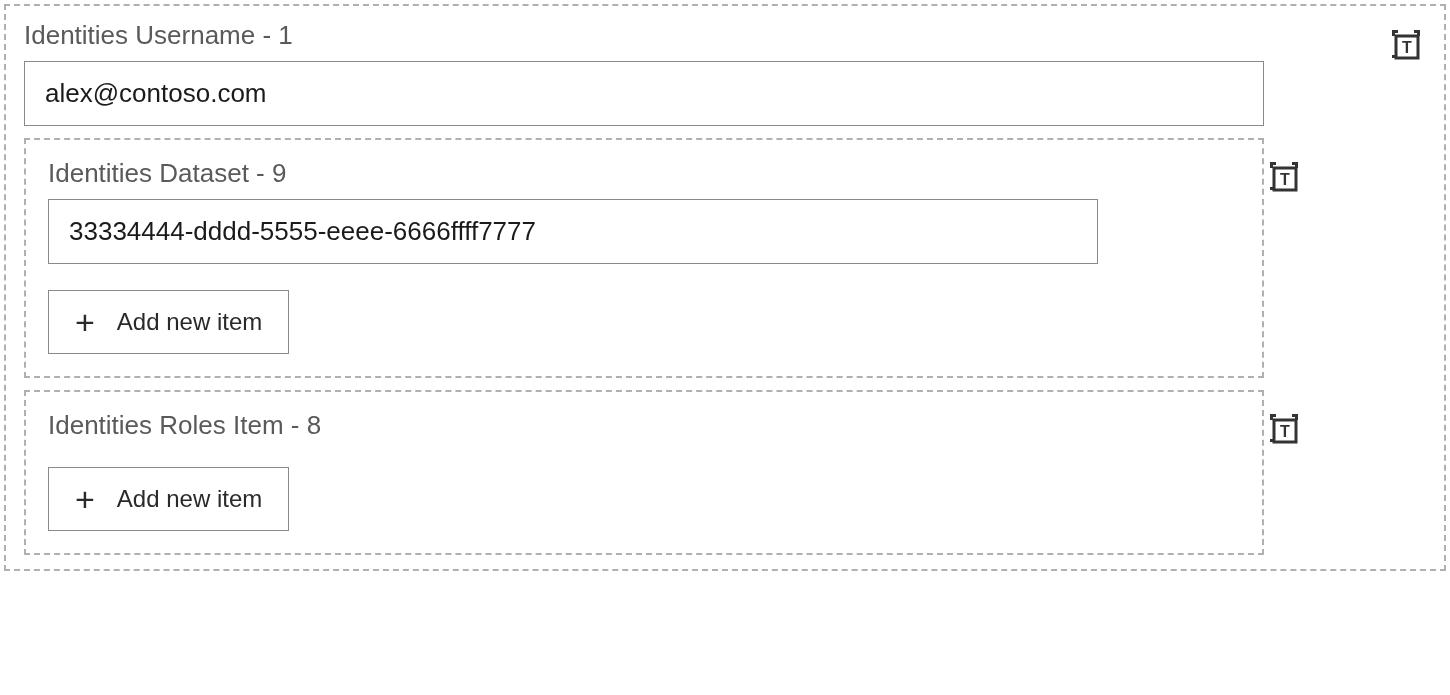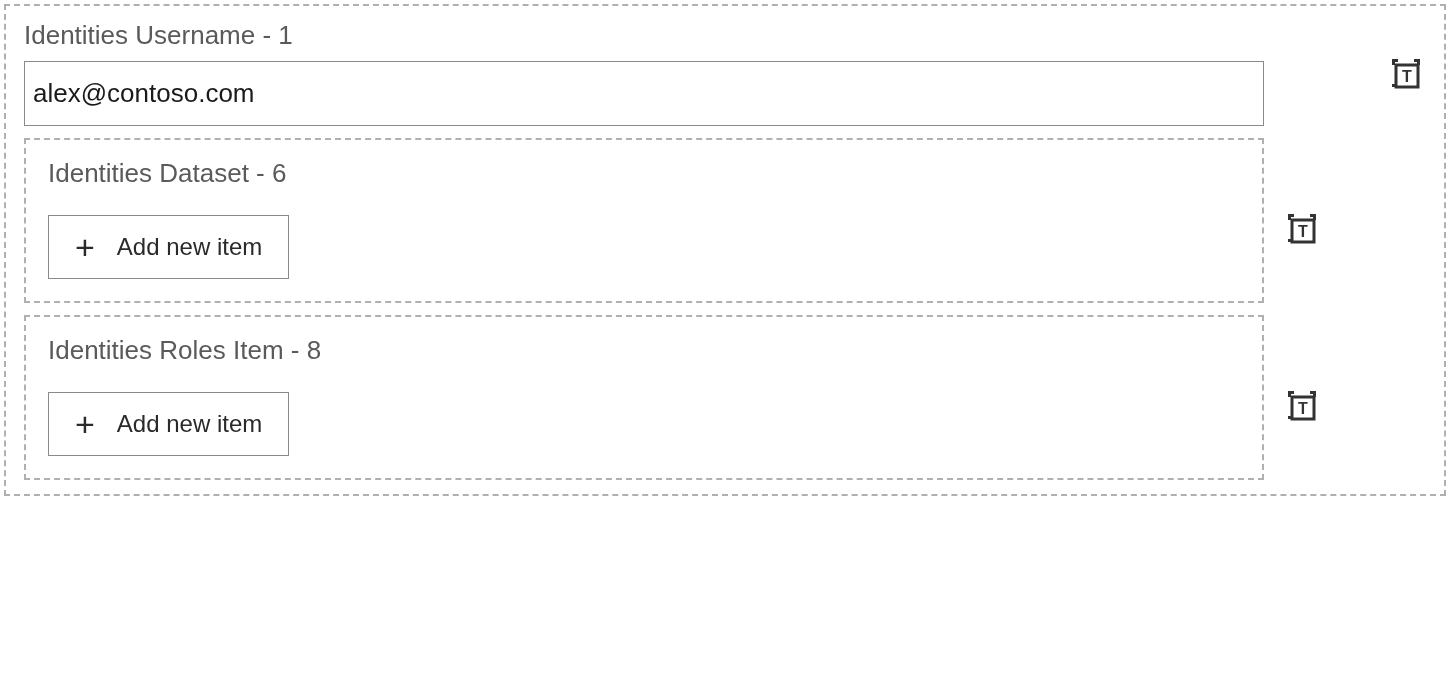--- a/index.html
+++ b/index.html
@@ -14,43 +14,42 @@
       width: 1450px;
       height: 695px;
     }
     .outer-container {
       border: 2px dashed #b0b0b0;
       padding: 14px 18px 14px 18px;
       margin: 4px;
     }
     .section-wrapper {
       display: flex;
-      align-items: center;
-      gap: 18px;
+      align-items: flex-start;
       margin-bottom: 6px;
     }
     .section-content {
       flex: 1;
     }
     .section-content.inner-box {
       border: 2px dashed #b0b0b0;
       padding: 18px 22px 22px 22px;
       flex: 0 0 1240px;
     }
     .section-label {
       color: #5a5a5a;
       font-size: 26px;
       font-weight: 400;
       margin-bottom: 10px;
     }
     .text-input {
       width: 100%;
       max-width: 1240px;
       border: 1px solid #8a8a8a;
-      padding: 16px 8px;
+      padding: 16px 20px;
       font-size: 26px;
       font-family: inherit;
       color: #1a1a1a;
     }
     .text-input.inner {
       max-width: 1050px;
     }
     .add-button {
       display: flex;
       align-items: center;
@@ -97,21 +96,22 @@
         <rect x="10" y="12" width="22" height="22" stroke="#333" stroke-width="3" fill="none"></rect>
         <text x="21" y="29" font-size="16" font-family="Segoe UI, sans-serif" font-weight="600" fill="#333" text-anchor="middle">T</text>
       </svg>
     </div>
   </div>
 
   <div class="spacer"></div>
 
   <div class="section-wrapper">
     <div class="section-content inner-box">
-      <div class="section-label">Identities Dataset - 6</div>
+      <div class="section-label">Identities Dataset - 9</div>
+      <input type="text" class="text-input inner" value="33334444-dddd-5555-eeee-6666ffff7777" style="">
       <button class="add-button">
         <span class="plus">+</span>
         <span>Add new item</span>
       </button>
     </div>
     <div class="token-icon" style="margin-top:18px;">
       <svg width="40" height="40" viewBox="0 0 40 40" fill="none">
         <rect x="6" y="6" width="6" height="3" fill="#333"></rect>
         <rect x="6" y="6" width="3" height="6" fill="#333"></rect>
         <rect x="28" y="6" width="6" height="3" fill="#333"></rect>

